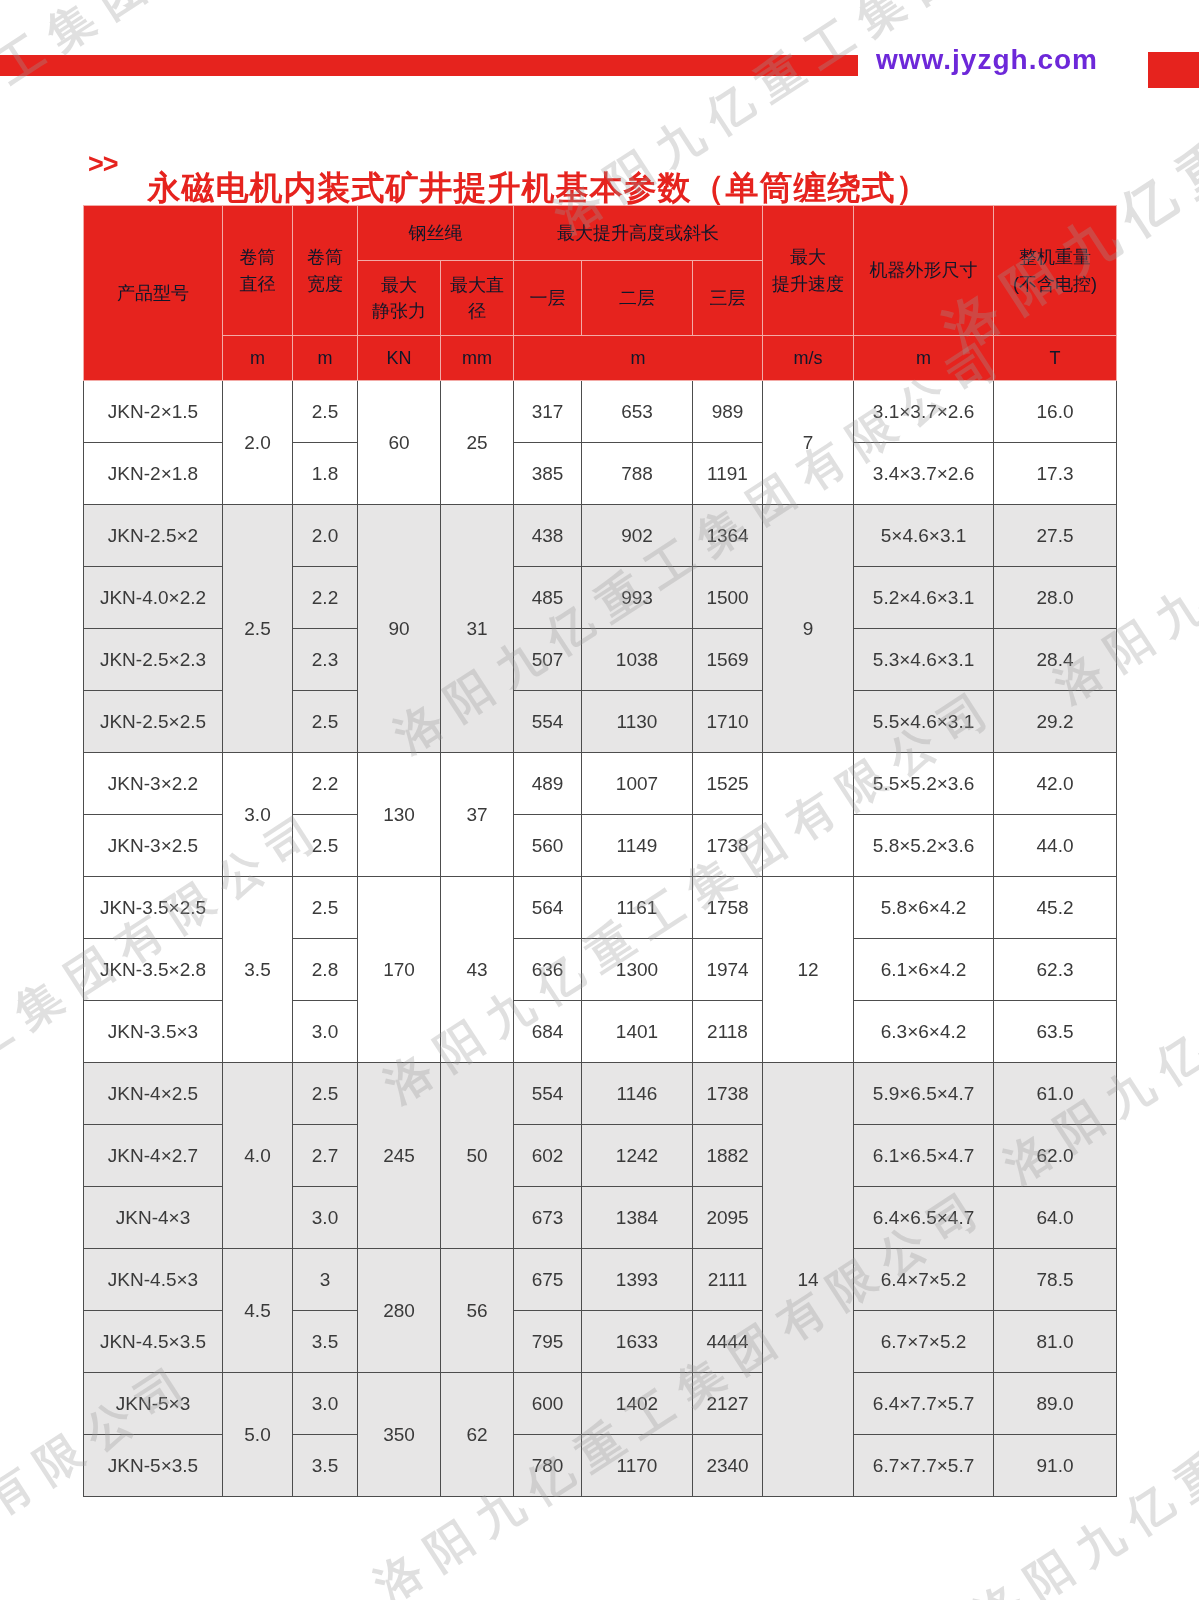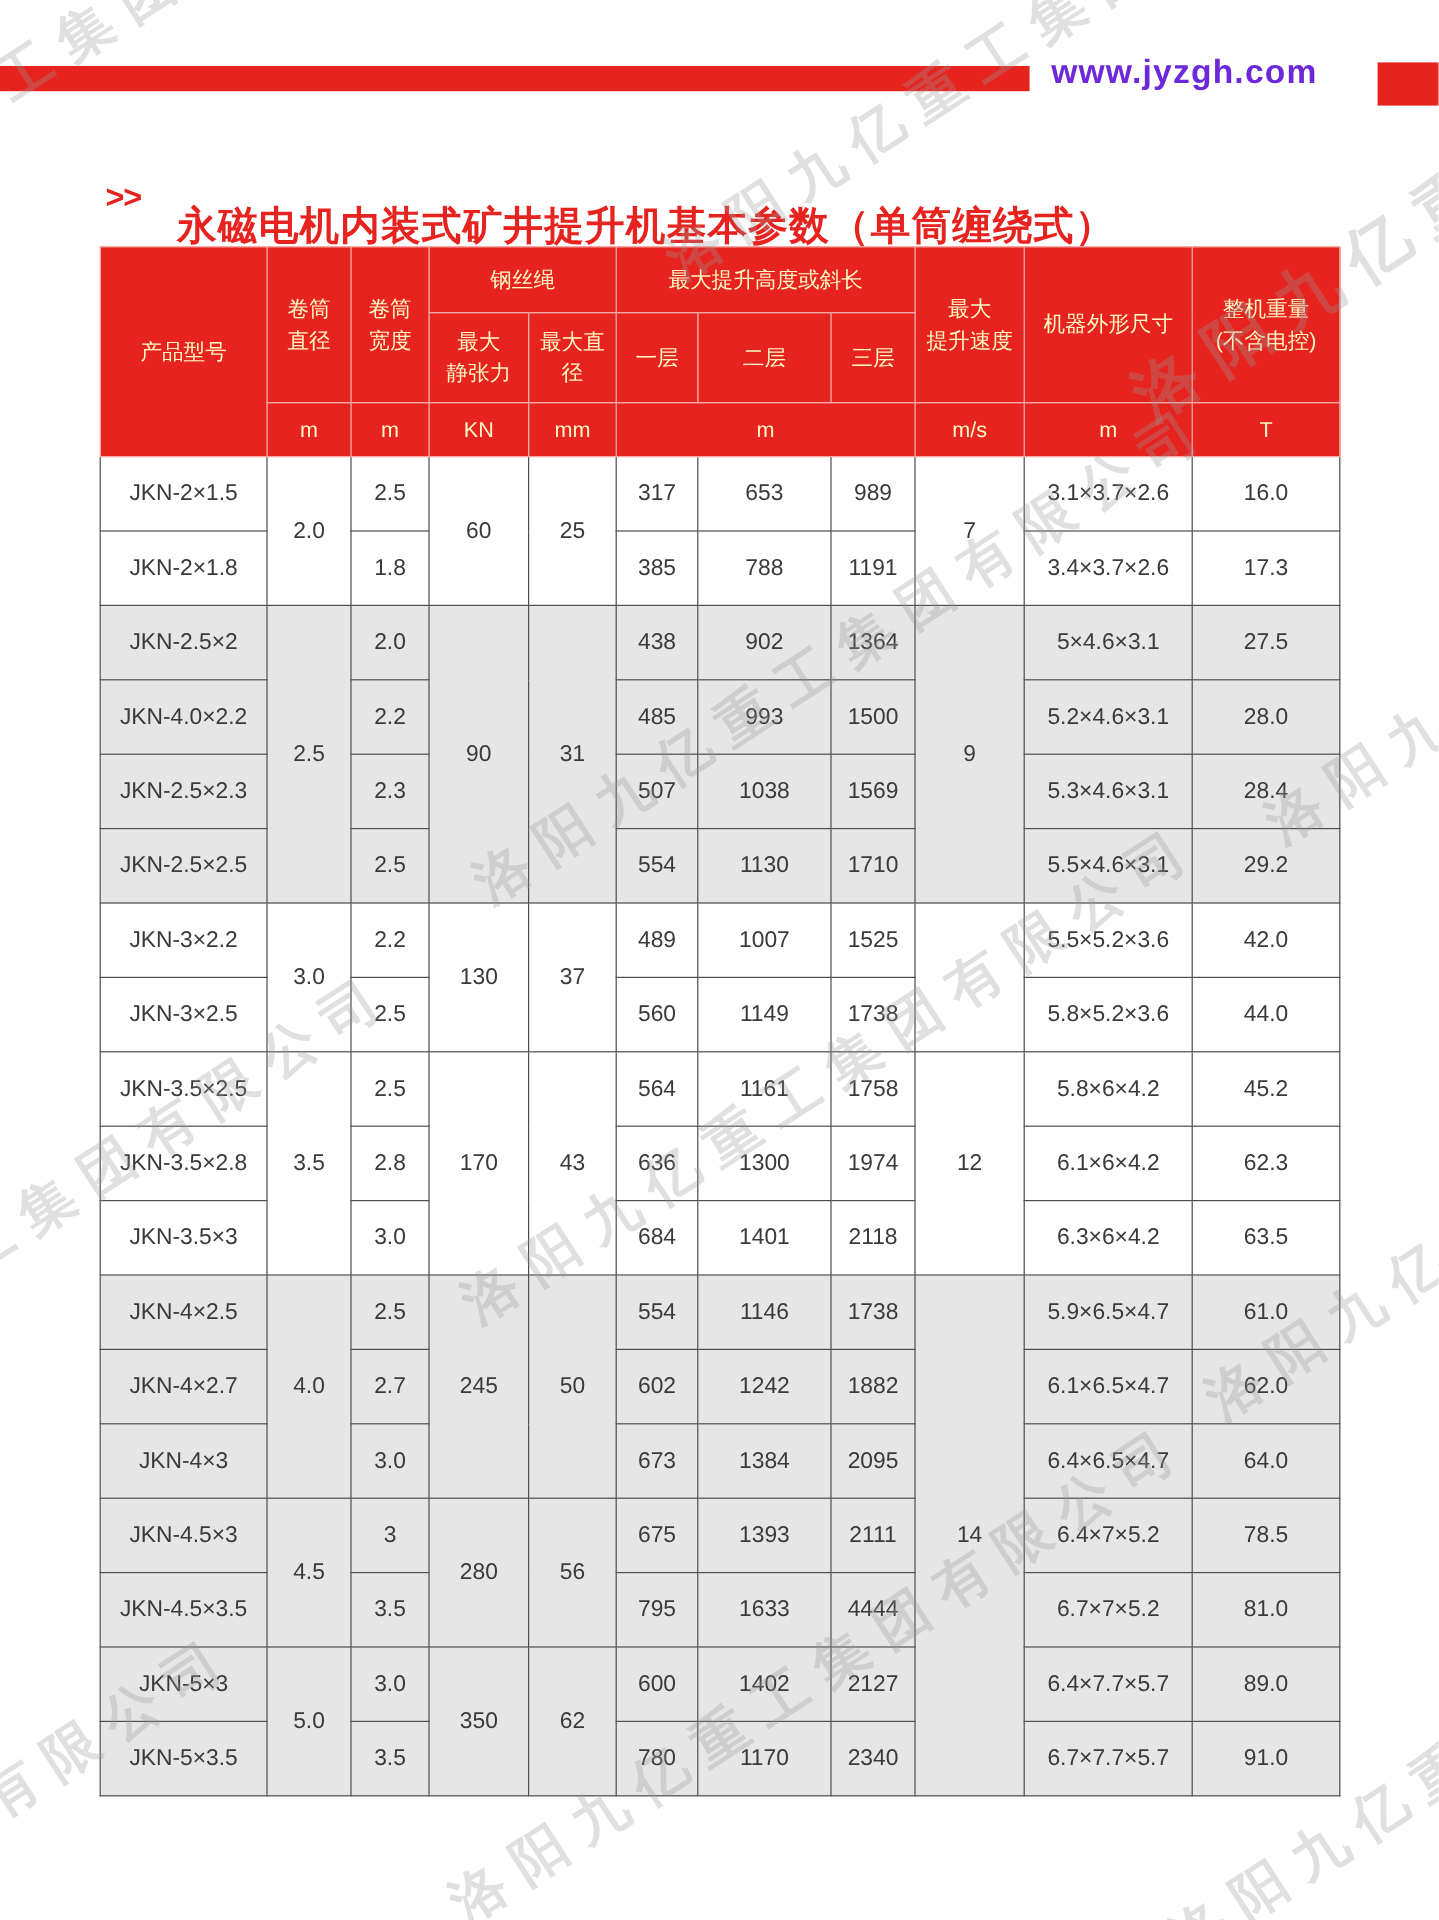--- a/index.html
+++ b/index.html
@@ -24,21 +24,21 @@
   
   .title-row{position:absolute;left:88px;top:118px;display:flex;align-items:center;gap:30px;color:var(--red);}
   .title-marker{font-size:27px;font-weight:bold;letter-spacing:-1px;}
   .page-title{font-size:33px;font-weight:bold;letter-spacing:1px;margin-top:48px;}
   
   table.spec{
     position:absolute;left:83px;top:205px;width:1033px;
     border-collapse:collapse;table-layout:fixed;
   }
   thead th{
-    background:var(--red);color:#fef9c3;
+    background:var(--red);color:#0f172a;
     font-size:18px;font-weight:normal;
     border:1px solid #f3aaa6;
     white-space:pre-line;line-height:1.45;
     padding:0 2px;text-align:center;vertical-align:middle;
   }
   tr.h1 th{height:54px;}
   tr.h2 th{height:74px;}
   tr.h3 th{height:44px;}
   tbody td{
     border:1px solid var(--border-dark);

